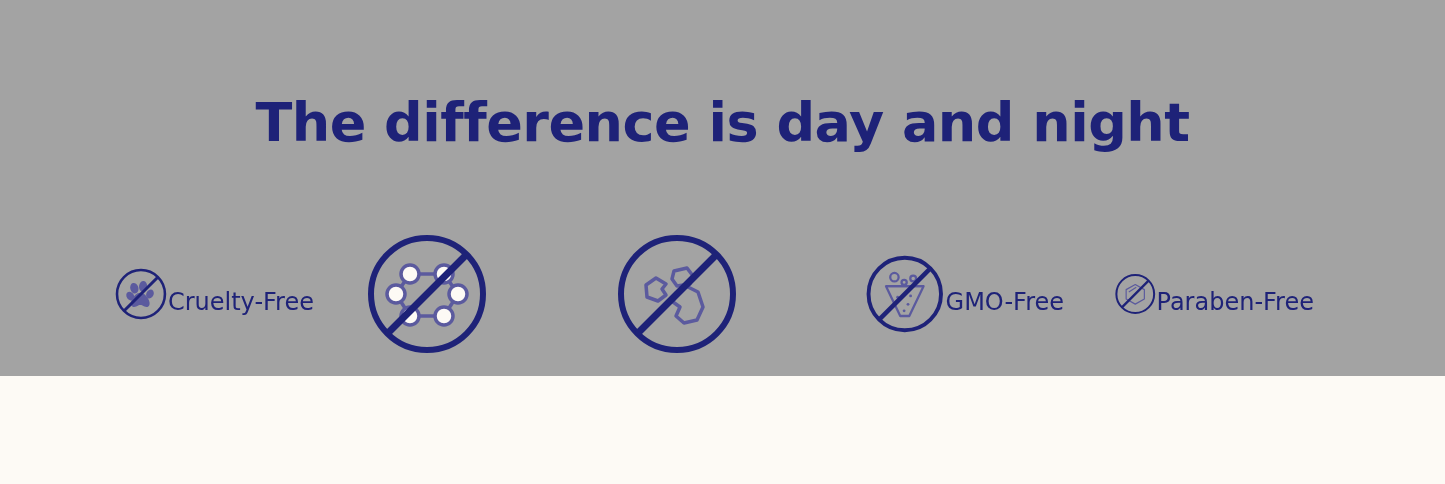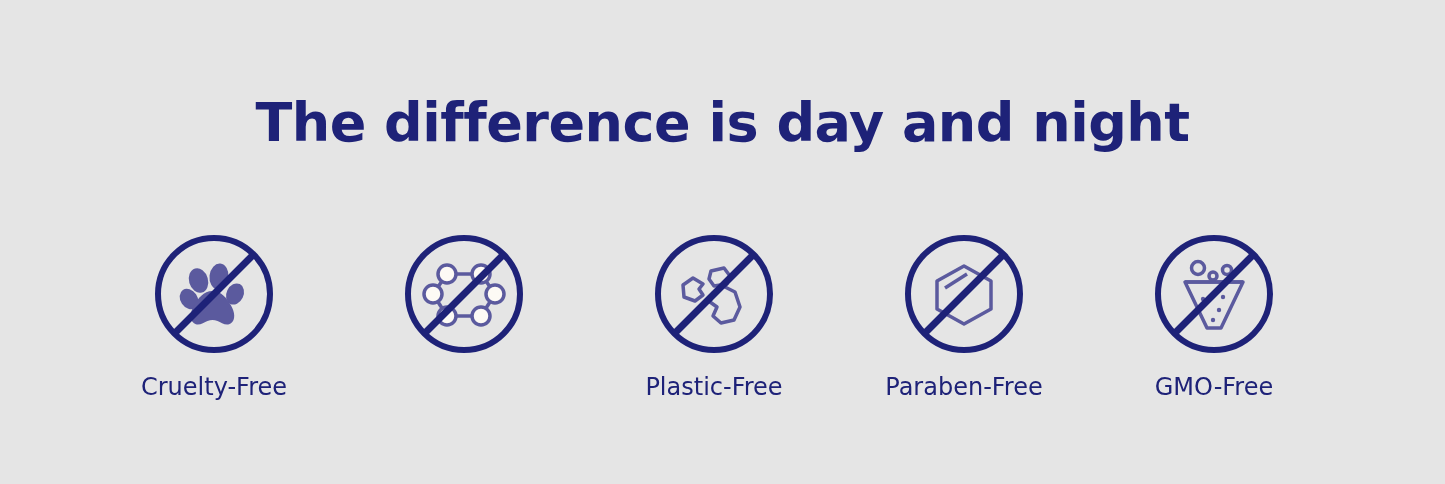--- a/index.html
+++ b/index.html
@@ -10,22 +10,22 @@
   body {
     width: 1445px;
     height: 484px;
     background: #fdfaf5;
     font-family: "DejaVu Sans", "Liberation Sans", sans-serif;
     overflow: hidden;
   }
   .banner {
     position: relative;
     width: 1445px;
-    height: 484px;
-    background: #e5e5e5;
+    height: 376px;
+    background: #a3a3a3;
     box-sizing: border-box;
   }
   .headline {
     position: absolute;
     top: 92px;
     left: 0;
     width: 1445px;
     text-align: center;
     font-size: 54px;
     font-weight: 700;
@@ -40,21 +40,21 @@
     left: 114px;
     width: 1200px;
     display: flex;
     flex-direction: row;
     align-items: flex-start;
     justify-content: space-between;
   }
   .badge {
     width: 200px;
     display: flex;
-    flex-direction: column;
+    flex-direction: row;
     align-items: center;
   }
   .badge-icon {
     width: 126px;
     height: 126px;
     display: block;
   }
   .badge-label {
     margin-top: 16px;
     font-size: 24px;
@@ -113,33 +113,20 @@
     <div class="badge">
       <svg class="badge-icon" viewBox="0 0 126 126">
         <g fill="none" stroke="#5b5a9e" stroke-width="3.5" stroke-linejoin="round">
           <path d="M32 54 L42 47 L52 53 L48 58 L52 64 L44 70 L33 66 Z"></path>
           <path d="M60 40 L73 37 L79 45 L76 53 L63 55 L58 48 Z"></path>
           <path d="M62 62 L72 55 L84 61 L89 76 L83 89 L70 92 L62 85 L66 76 L59 71 Z"></path>
         </g>
         <circle cx="63" cy="63" r="56" fill="none" stroke="#1e2278" stroke-width="6"></circle>
         <line x1="25" y1="101" x2="101" y2="25" stroke="#1e2278" stroke-width="7" stroke-linecap="round"></line>
       </svg>
-      <div class="badge-label">Plastic-Free</div>
-    </div>
-
-    <div class="badge">
-      <svg class="badge-icon" viewBox="0 0 126 126">
-        <g fill="none" stroke="#5b5a9e" stroke-width="3.5" stroke-linejoin="round">
-          <path d="M63 35 L90 50 L90 78 L63 93 L36 78 L36 50 Z"></path>
-          <line x1="44" y1="57" x2="66" y2="43"></line>
-        </g>
-        <circle cx="63" cy="63" r="56" fill="none" stroke="#1e2278" stroke-width="6"></circle>
-        <line x1="25" y1="101" x2="101" y2="25" stroke="#1e2278" stroke-width="7" stroke-linecap="round"></line>
-      </svg>
-      <div class="badge-label">Paraben-Free</div>
     </div>
 
     <div class="badge">
       <svg class="badge-icon" viewBox="0 0 126 126">
         <g fill="none" stroke="#5b5a9e" stroke-width="3.5" stroke-linejoin="round">
           <path d="M34 51 L92 51 L70 97 L56 97 Z"></path>
           <line x1="34" y1="51" x2="92" y2="51"></line>
           <circle cx="47" cy="37" r="6.5"></circle>
           <circle cx="62" cy="45" r="4"></circle>
           <circle cx="76" cy="39" r="4.5"></circle>
@@ -149,15 +136,27 @@
           <circle cx="72" cy="66" r="2.2"></circle>
           <circle cx="68" cy="79" r="2.2"></circle>
           <circle cx="62" cy="89" r="2.2"></circle>
         </g>
         <circle cx="63" cy="63" r="56" fill="none" stroke="#1e2278" stroke-width="6"></circle>
         <line x1="25" y1="101" x2="101" y2="25" stroke="#1e2278" stroke-width="7" stroke-linecap="round"></line>
       </svg>
       <div class="badge-label">GMO-Free</div>
     </div>
 
+    <div class="badge">
+      <svg class="badge-icon" viewBox="0 0 126 126">
+        <g fill="none" stroke="#5b5a9e" stroke-width="3.5" stroke-linejoin="round">
+          <path d="M63 35 L90 50 L90 78 L63 93 L36 78 L36 50 Z"></path>
+          <line x1="44" y1="57" x2="66" y2="43"></line>
+        </g>
+        <circle cx="63" cy="63" r="56" fill="none" stroke="#1e2278" stroke-width="6"></circle>
+        <line x1="25" y1="101" x2="101" y2="25" stroke="#1e2278" stroke-width="7" stroke-linecap="round"></line>
+      </svg>
+      <div class="badge-label">Paraben-Free</div>
+    </div>
+
 
   </div>
 </div>
 
 </body></html>

